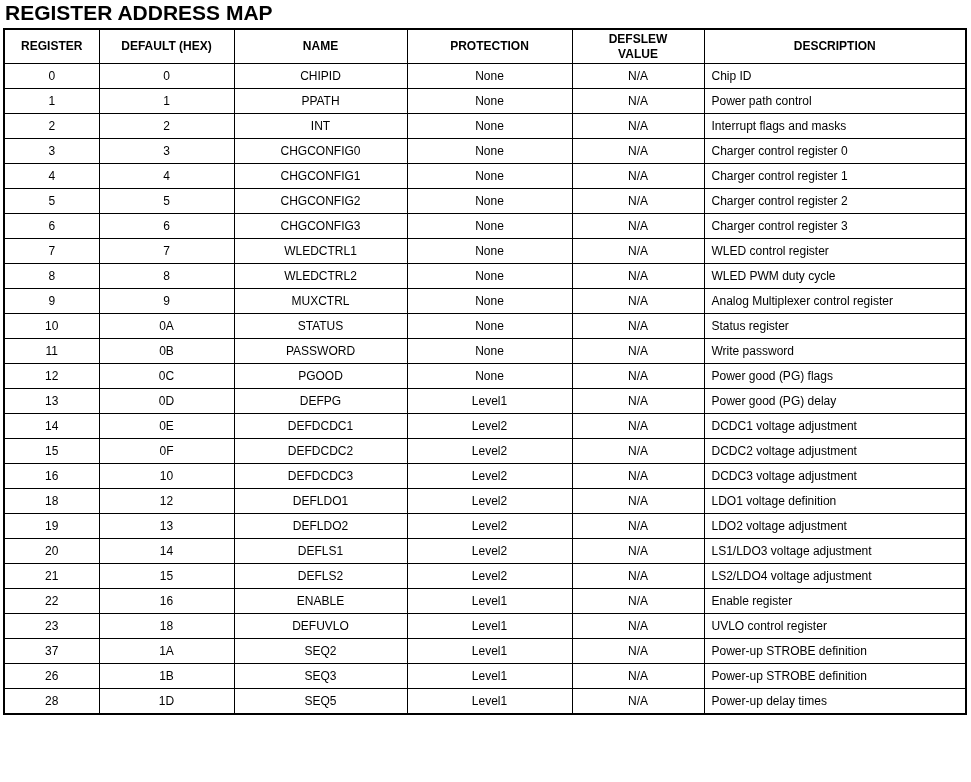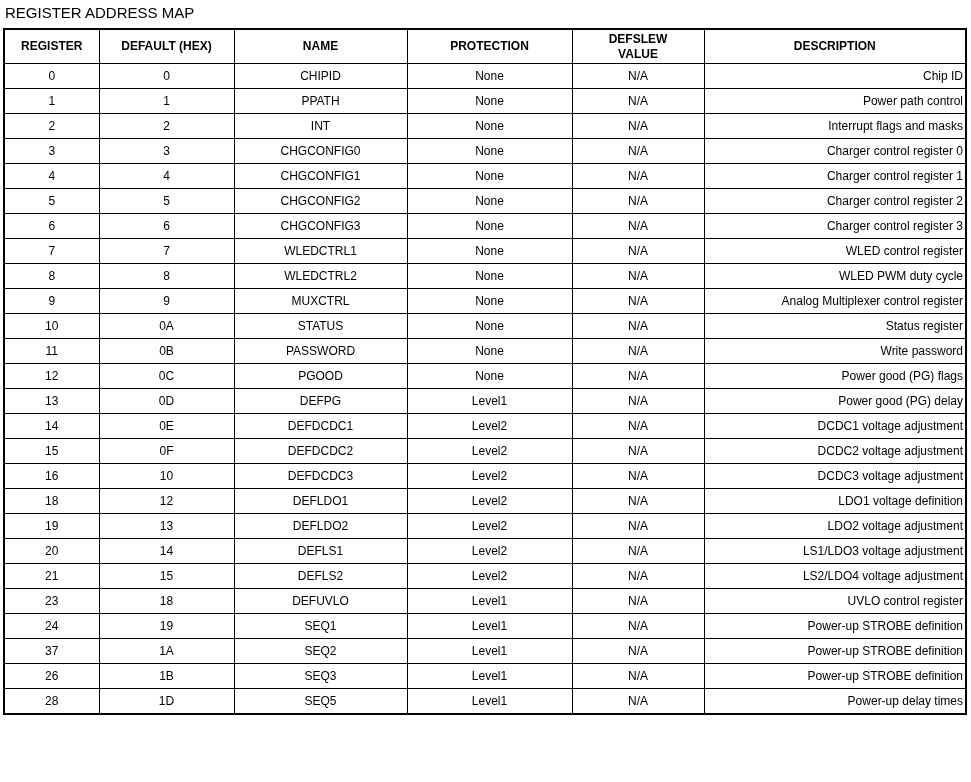--- a/index.html
+++ b/index.html
@@ -11,22 +11,22 @@
   }
   body {
     width: 971px;
     height: 782px;
     overflow: hidden;
   }
   .page {
     padding: 2px 0 0 3px;
   }
   h1.title {
-    font-size: 15px;
-    font-weight: normal;
+    font-size: 21px;
+    font-weight: bold;
     letter-spacing: 0px;
     margin: 0 16px 4px 2px;
     line-height: 22px;
     white-space: nowrap;
   }
   table.regmap {
     border-collapse: collapse;
     table-layout: fixed;
     width: 962px;
     border: 2px solid #000000;
@@ -49,21 +49,21 @@
   th {
     font-weight: bold;
     height: 31px;
     line-height: 15px;
   }
   td {
     height: 22px;
     line-height: 16px;
   }
   td.desc {
-    text-align: right;
+    text-align: left;
     padding-left: 7px;
   }
 </style>
 </head>
 <body>
 
 <div class="page">
   <h1 class="title">REGISTER ADDRESS MAP</h1>
 
   <table class="regmap">
@@ -249,34 +249,34 @@
         </tr>
         <tr>
           <td>21</td>
           <td>15</td>
           <td>DEFLS2</td>
           <td>Level2</td>
           <td>N/A</td>
           <td class="desc">LS2/LDO4 voltage adjustment</td>
         </tr>
         <tr>
+          <td>22</td>
+          <td>16</td>
+          <td>ENABLE</td>
+          <td>Level1</td>
+          <td>N/A</td>
+          <td class="desc">Enable register</td>
+        </tr>
+        <tr>
           <td>23</td>
           <td>18</td>
           <td>DEFUVLO</td>
           <td>Level1</td>
           <td>N/A</td>
           <td class="desc">UVLO control register</td>
-        </tr>
-        <tr>
-          <td>24</td>
-          <td>19</td>
-          <td>SEQ1</td>
-          <td>Level1</td>
-          <td>N/A</td>
-          <td class="desc">Power-up STROBE definition</td>
         </tr>
         <tr>
           <td>37</td>
           <td>1A</td>
           <td>SEQ2</td>
           <td>Level1</td>
           <td>N/A</td>
           <td class="desc">Power-up STROBE definition</td>
         </tr>
         <tr>

